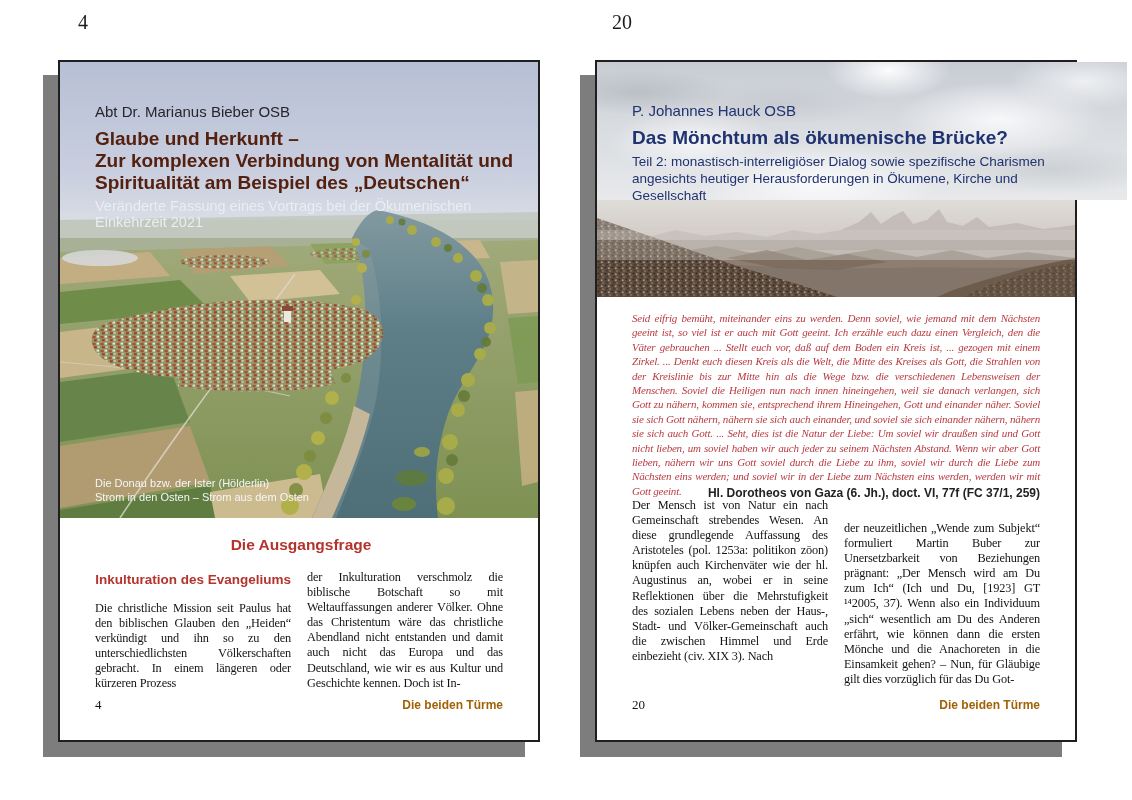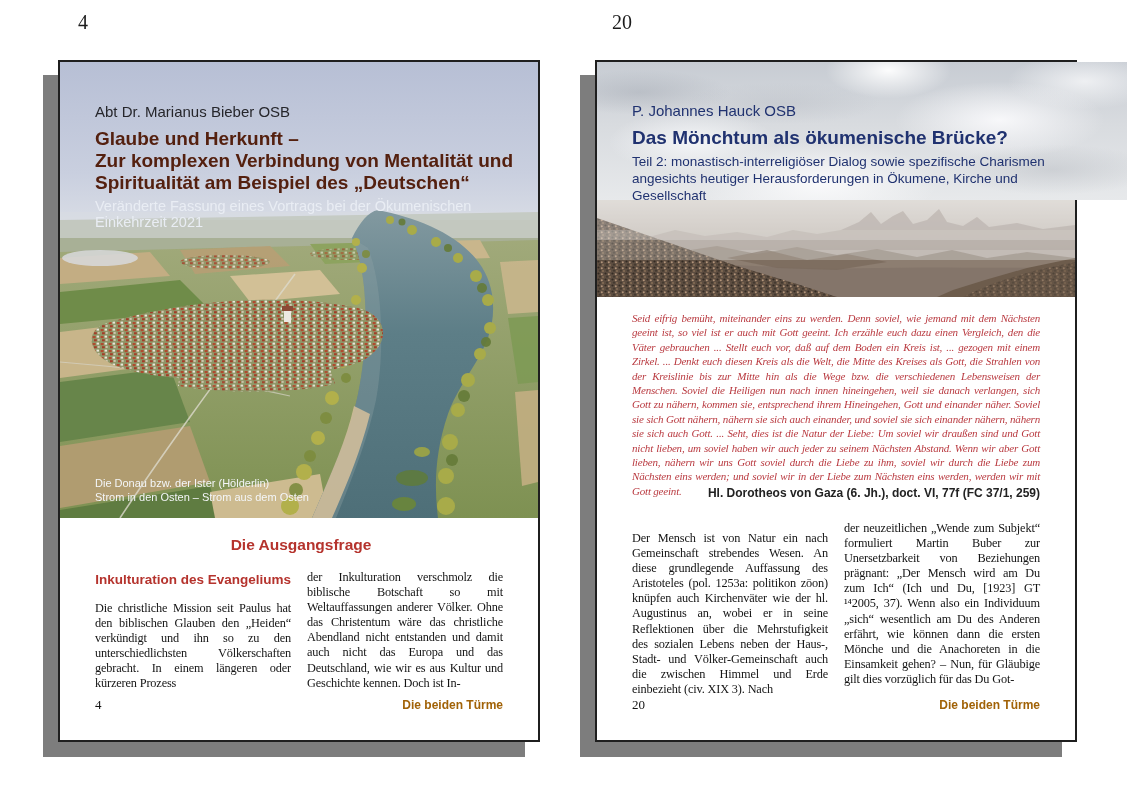--- a/index.html
+++ b/index.html
@@ -56,21 +56,21 @@
   .author-right{position:absolute;left:35px;top:40px;font-size:15px;color:#203270;}
   .title-right{position:absolute;left:35px;top:65px;width:430px;font-size:19px;font-weight:bold;
               color:#203270;}
   .subtitle-right{position:absolute;left:35px;top:91px;width:430px;font-size:13.5px;
               line-height:17px;color:#203270;}
   .quote{position:absolute;left:35px;top:249px;width:408px;margin:0;
               font-family:"Liberation Serif",serif;font-style:italic;font-size:11px;
               line-height:14.4px;letter-spacing:-0.2px;color:#b93a40;text-align:justify;}
   .attribution{position:absolute;left:35px;top:424px;width:408px;text-align:right;
               font-size:12px;font-weight:600;color:#222222;}
-  .col.c1r{left:35px;top:469px;}
+  .col.c1r{left:35px;top:436px;}
   .col.c2r{left:247px;top:459px;}
 </style>
 </head>
 <body>
 
 <div>
 
   <div class="top-num l">4</div>
   <div class="top-num r">20</div>
 

